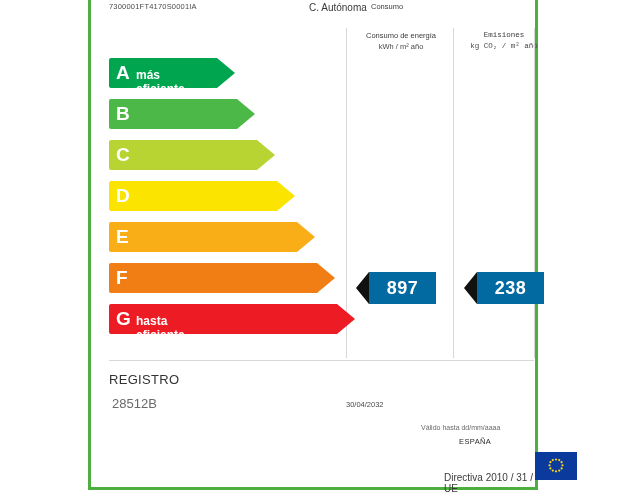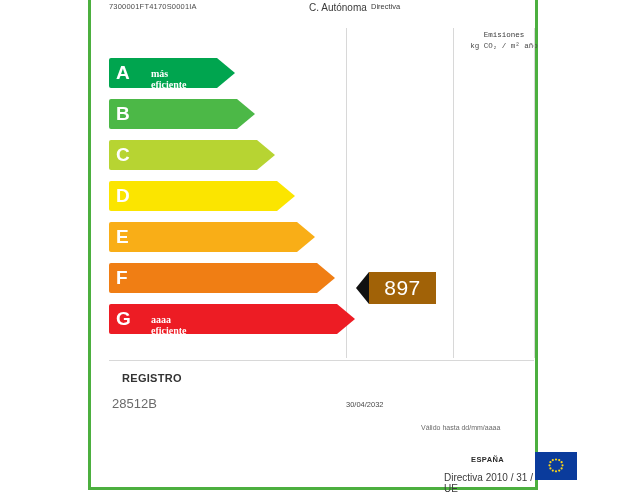--- a/index.html
+++ b/index.html
@@ -138,36 +138,35 @@
     position: absolute;
     left: 7px;
     top: 4px;
     color: #ffffff;
     font-size: 19px;
     font-weight: bold;
     font-family: "Liberation Sans", sans-serif;
   }
   .bar .note {
     position: absolute;
-    left: 42px;
+    left: 27px;
     top: 10px;
     color: #ffffff;
-    font-size: 10px;
+    font-size: 12px;
     font-weight: bold;
-    font-family: Liberation Serif, serif;
   }
 
   
   .tag {
     position: absolute;
     height: 32px;
-    background: #a16207;
+    background: #0369a1;
     color: #ffffff;
-    font-size: 21px;
-    font-weight: normal;
+    font-size: 18px;
+    font-weight: bold;
     display: flex;
     align-items: center;
     justify-content: center;
     letter-spacing: 0.5px;
   }
   .tag::before {
     content: "";
     position: absolute;
     left: -13px;
     top: 0;
@@ -186,25 +185,24 @@
     left: 18px;
     top: 360px;
     width: 425px;
     height: 1px;
     background: #d8d8d8;
   }
   .registro-title {
     position: absolute;
     left: 18px;
     top: 372px;
-    font-size: 11px;
+    font-size: 13px;
     color: #333333;
-    font-weight: bold;
+    font-weight: normal;
     letter-spacing: 0.3px;
-    margin-left: 13px;
   }
   .registro-num {
     position: absolute;
     left: 21px;
     top: 396px;
     font-size: 13px;
     color: #6a6a6a;
   }
   .registro-date {
     position: absolute;
@@ -218,26 +216,25 @@
     left: 330px;
     top: 424px;
     font-size: 7px;
     color: #6a6a6a;
   }
 
   
   .footer-espana {
     position: absolute;
     left: 368px;
-    top: 455px;
+    top: 437px;
     font-size: 7.5px;
     color: #2a2a2a;
-    font-weight: bold;
+    font-weight: normal;
     letter-spacing: 0.4px;
-    margin-left: 12px;
   }
   .footer-directiva {
     position: absolute;
     left: 353px;
     top: 472px;
     font-size: 10px;
     color: #3a3a3a;
   }
   .eu-flag {
     position: absolute;
@@ -259,24 +256,28 @@
 
 <div class="page">
 
   <div class="cert-border"></div>
 
   <div class="cert-inner">
 
     <div class="top-row">
       <div class="ref-code">7300001FT4170S0001IA</div>
       <div class="ca-label">C. Autónoma</div>
-      <div class="ca-value">Directiva</div>
-    </div>
-
-
+      <div class="ca-value">Consumo</div>
+    </div>
+
+
+    <div class="col-head consumo">
+      <div>Consumo de energía</div>
+      <div class="unit">kWh / m² año</div>
+    </div>
     <div class="col-head emis">
       <div>Emisiones</div>
       <div class="unit">kg CO₂ / m² año</div>
     </div>
 
     <div class="vline v1"></div>
     <div class="vline v2"></div>
     <div class="vline v3"></div>
 
     <div class="bars">
@@ -313,25 +314,26 @@
       <div class="bar" id="bar5" style="top:205px">
         <div class="body" style="width: 208px; background: rgb(240, 126, 20);"></div>
         <div class="arrow" style="left: 208px; border-left: 18px solid rgb(240, 126, 20);"></div>
         <div class="letter">F</div>
         <div class="note"></div>
       </div>
       <div class="bar" id="bar6" style="top:246px">
         <div class="body" style="width: 228px; background: rgb(237, 28, 36);"></div>
         <div class="arrow" style="left: 228px; border-left: 18px solid rgb(237, 28, 36);"></div>
         <div class="letter">G</div>
-        <div class="note">aaaa eficiente</div>
+        <div class="note">hasta eficiente</div>
       </div>
     </div>
 
     <div class="tag consumo">897</div>
+    <div class="tag emis">238</div>
 
     <div class="registro-line"></div>
     <div class="registro-title">REGISTRO</div>
     <div class="registro-num">28512B</div>
     <div class="registro-date">30/04/2032</div>
     <div class="valido">Válido hasta dd/mm/aaaa</div>
 
     <div class="footer-espana">ESPAÑA</div>
     <div class="footer-directiva">Directiva 2010 / 31 / UE</div>
     <div class="eu-flag">

